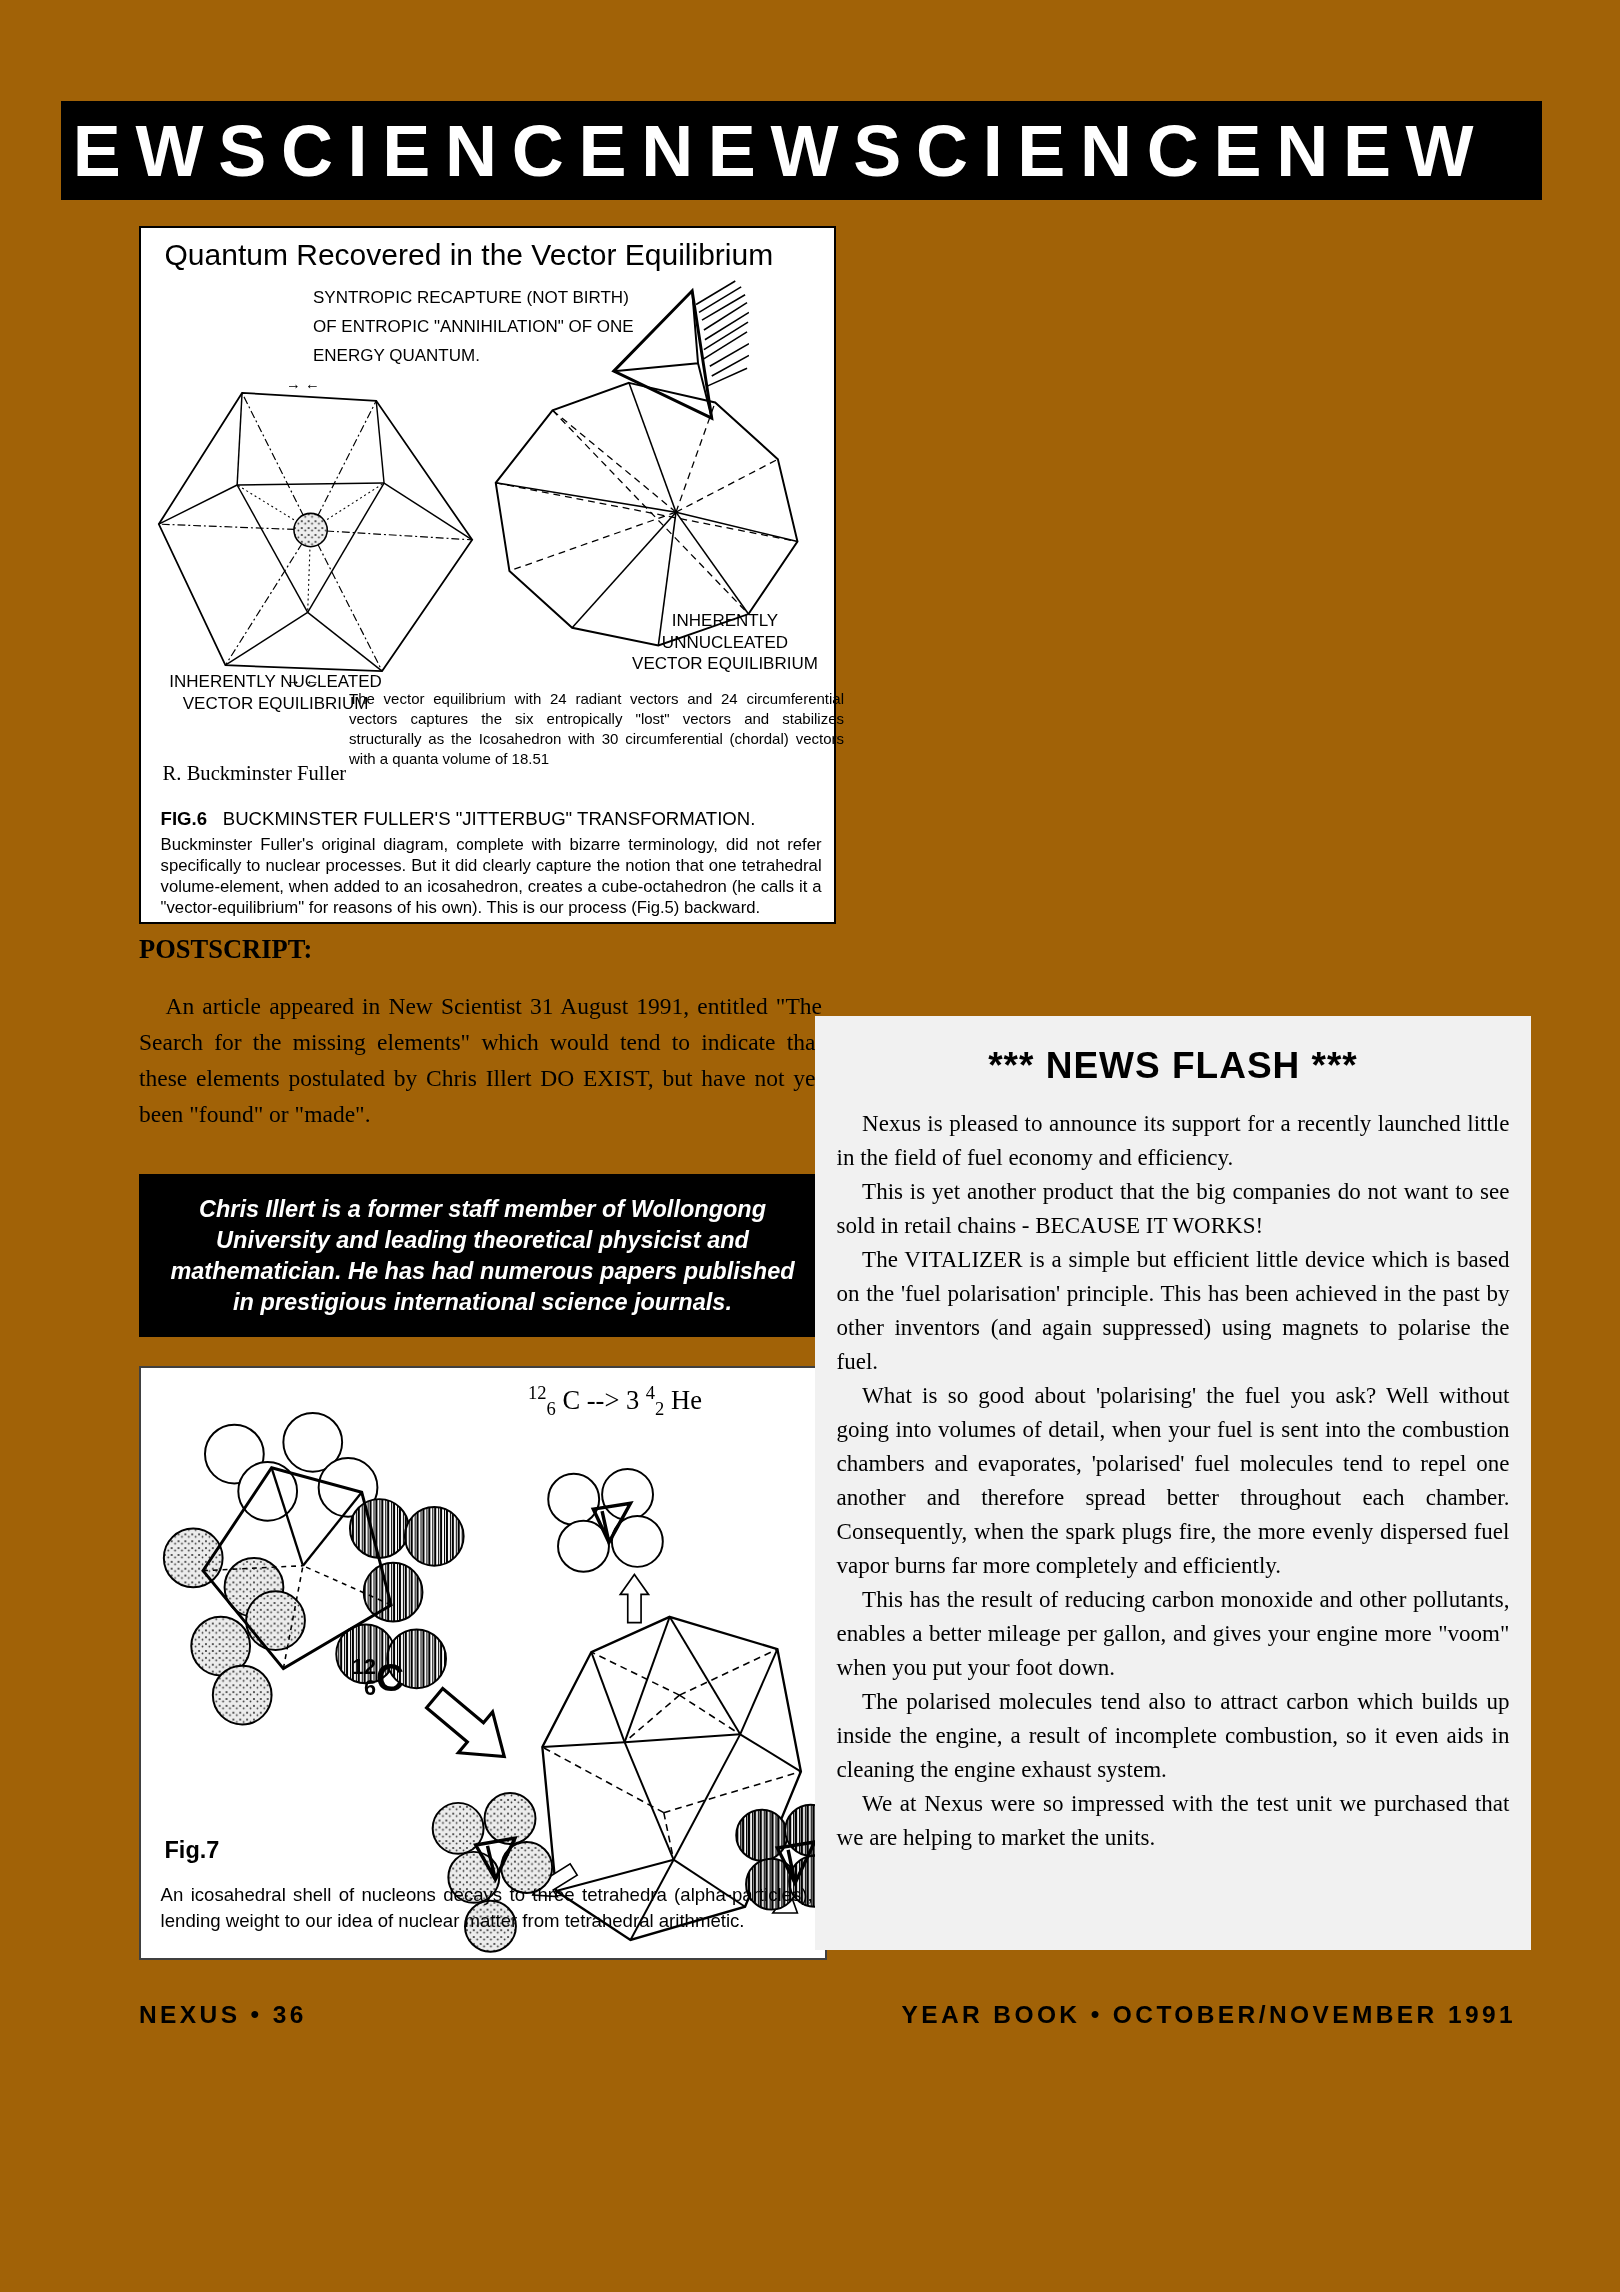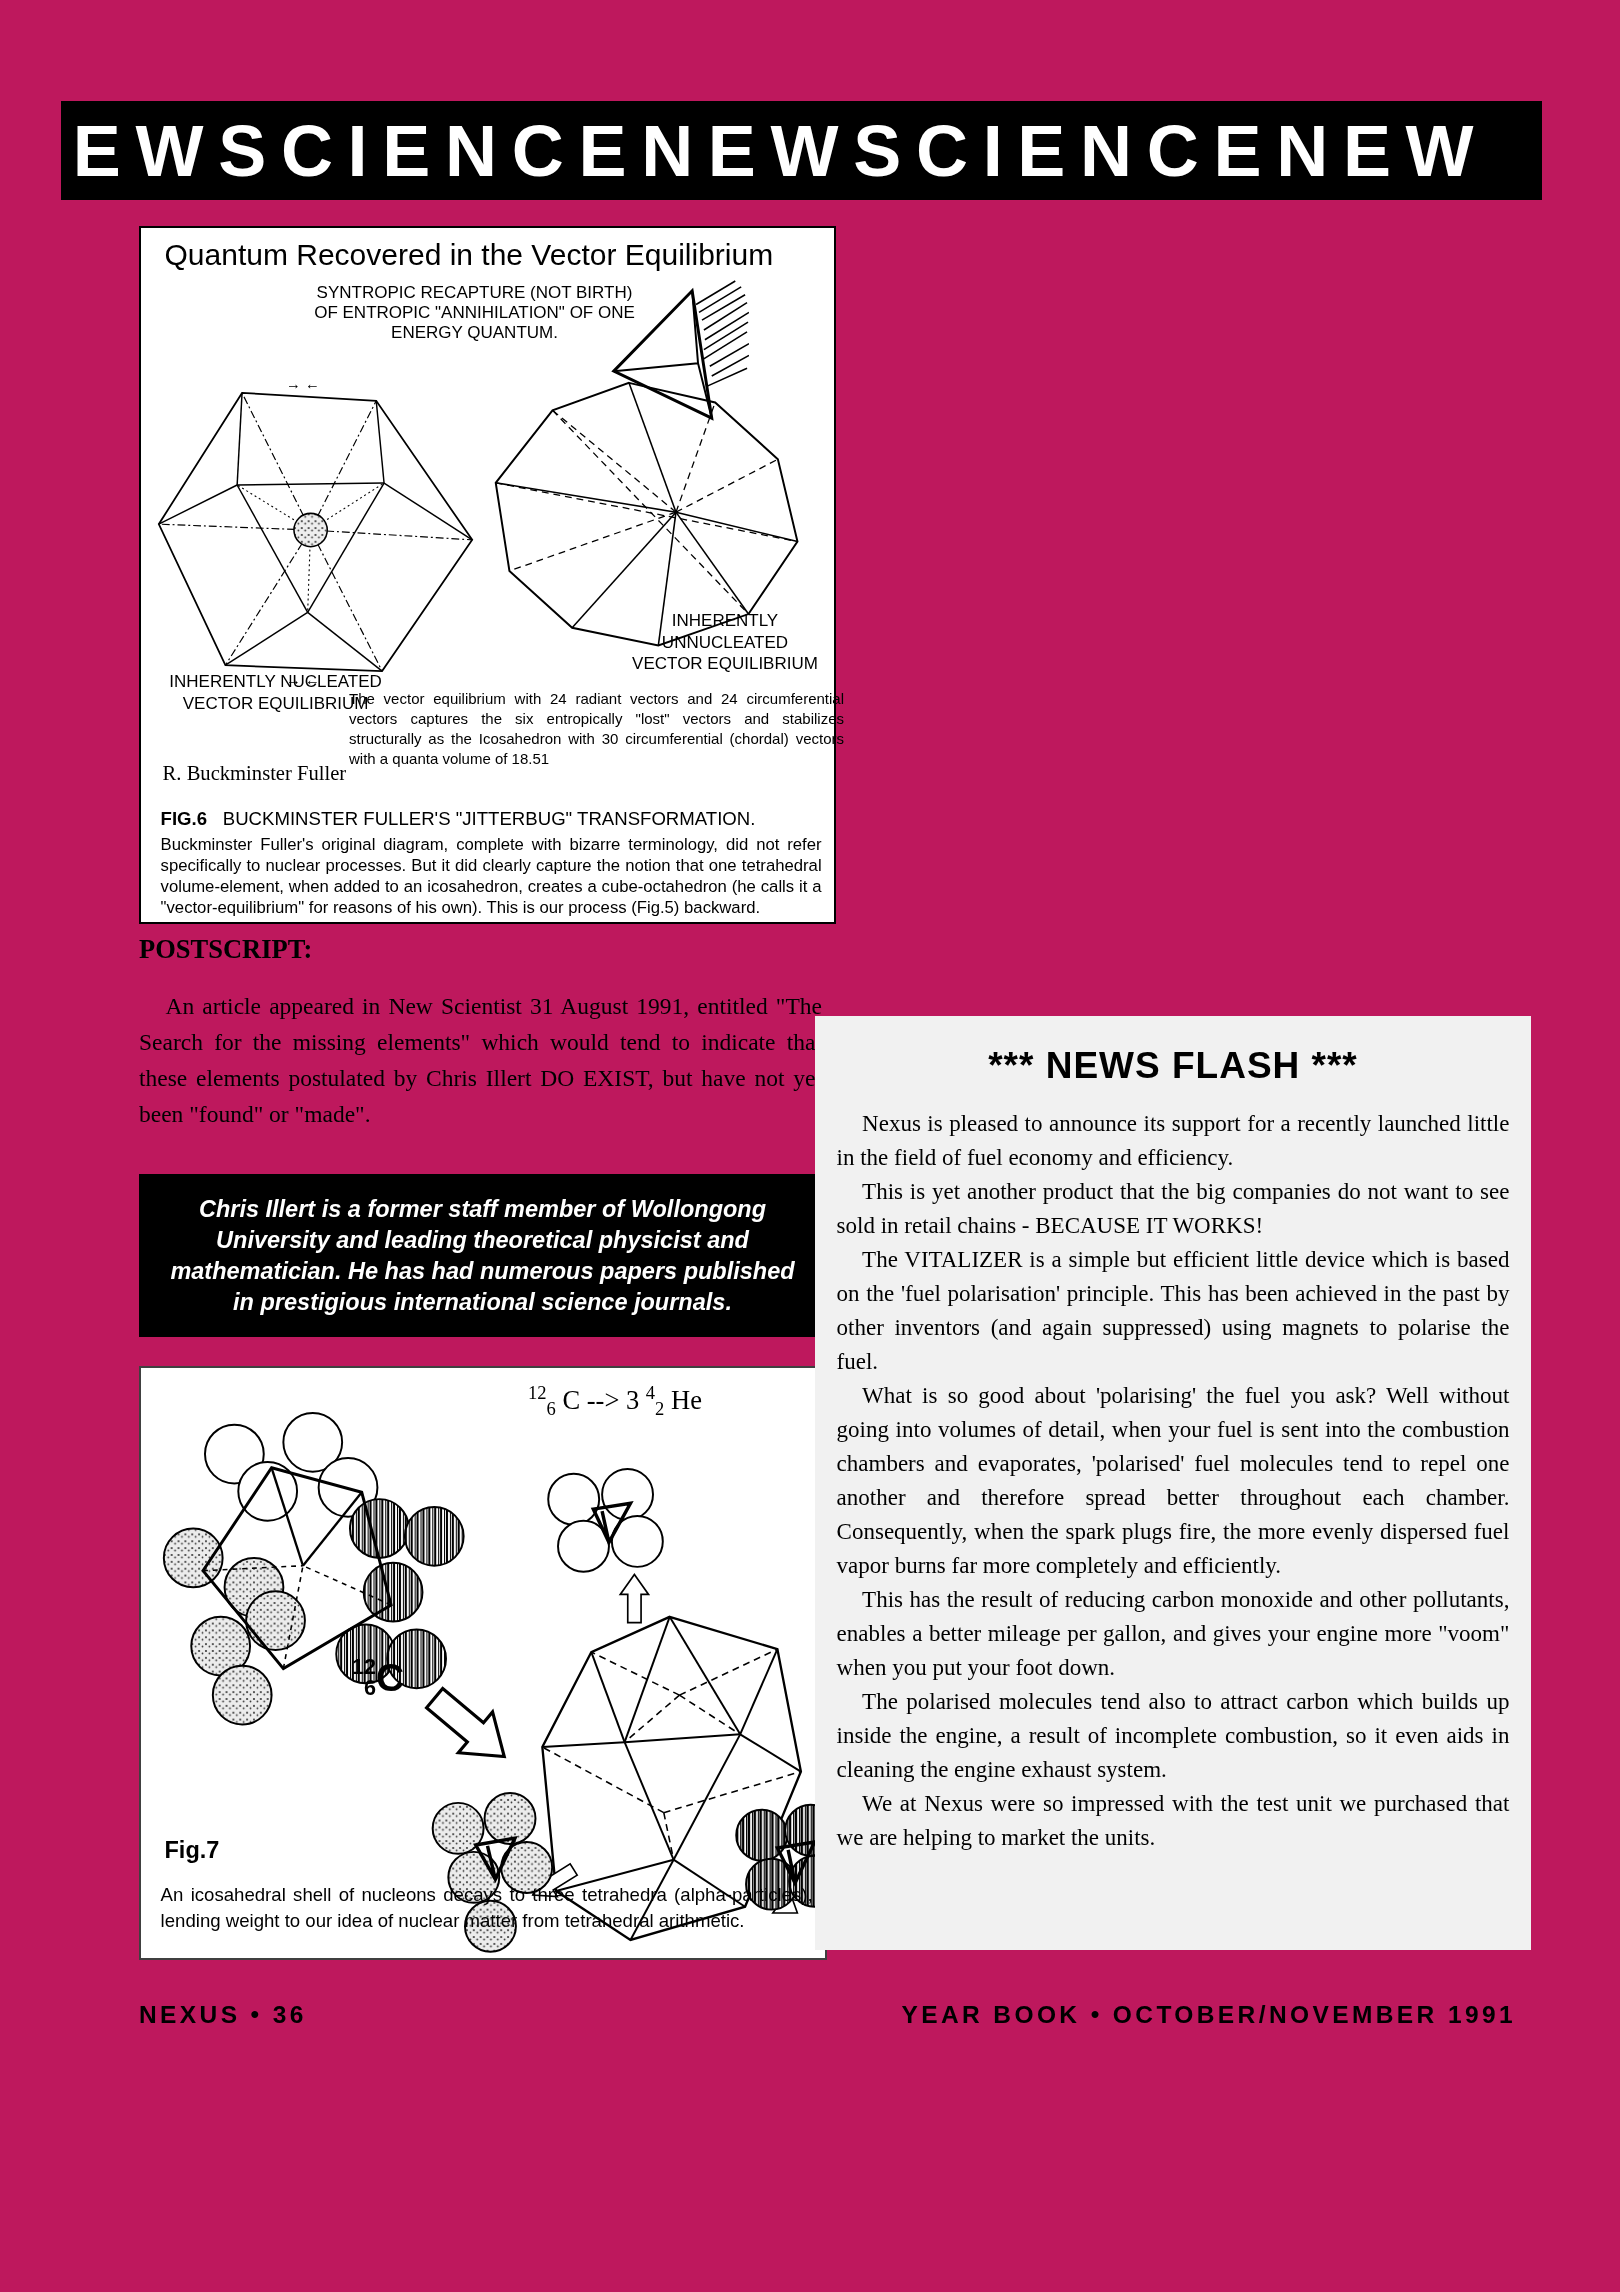--- a/index.html
+++ b/index.html
@@ -1,38 +1,38 @@
 <!DOCTYPE html>
 <html><head>
 <meta charset="utf-8">
 <style>
   * { margin:0; padding:0; box-sizing:border-box; }
   html,body { background:#888; }
   .page {
     position:relative; width:1620px; height:2293px; margin:0 auto;
-    background:#be185d; overflow:hidden;
+    background:#a16207; overflow:hidden;
     font-family:"Liberation Sans", sans-serif; color:#000;
   }
   
   .banner {
     position:absolute; left:61px; top:101px; width:1481px; height:99px;
     background:#000; overflow:hidden; display:flex; align-items:center;
   }
   .banner-text {
     color:#fff; font-weight:bold; font-size:72px; letter-spacing:14.7px;
     white-space:nowrap; padding-left:11.8px; font-family:"Liberation Sans", sans-serif;
   }
   
   .fig6-box {
     position:absolute; left:139px; top:226px; width:697px; height:698px;
     border:2px solid #000; background:#fff;
   }
   .fig6-title { position:absolute; left:23.5px; top:9.8px; width:652px; font-size:30px; }
   .fig6-annotation { position:absolute; left:172px; top:55px; width:323px;
-    font-size:17px; line-height:20px; text-align:center; }
+    font-size:17px; line-height:29px; }
   .fig6-tetra { position:absolute; left:461px; top:45px; }
   .fig6-left-diagram { position:absolute; left:7.8px; top:147px; }
   .fig6-right-diagram { position:absolute; left:341px; top:145px; }
   .fig6-label-left { position:absolute; left:19.6px; top:443px; width:230px;
     font-size:17px; line-height:21.6px; text-align:center; }
   .fig6-label-right { position:absolute; left:490px; top:382px; width:188px;
     font-size:17px; line-height:21.6px; text-align:center; }
   .fig6-diagram-caption { position:absolute; left:208px; top:461px; width:495px;
     font-size:15px; line-height:20px; text-align:justify; }
   .fig6-credit { position:absolute; left:21.6px; top:534px;

